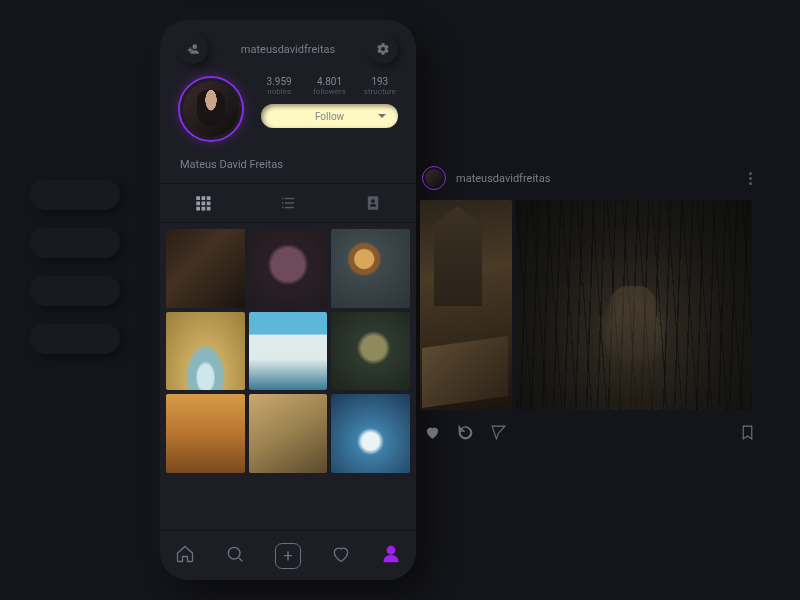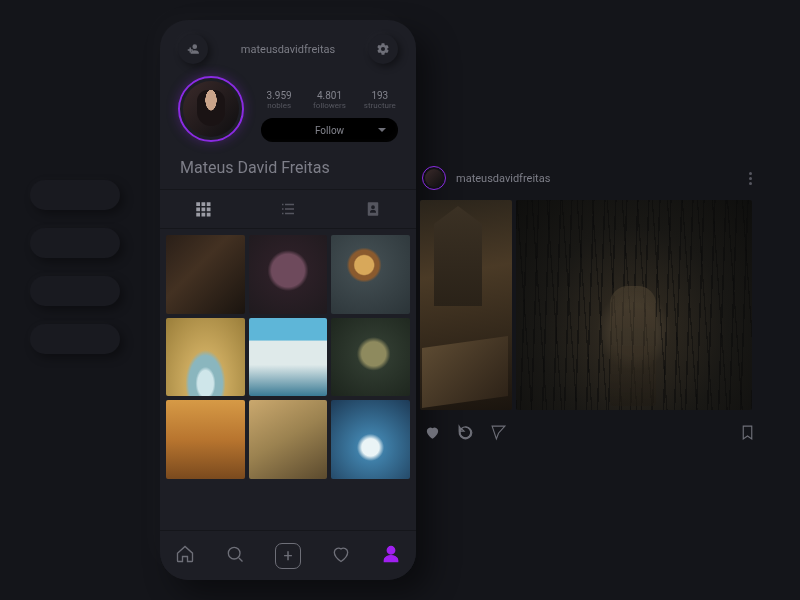--- a/index.html
+++ b/index.html
@@ -10,33 +10,33 @@
 .bg-pill{width:90px;height:30px;background:#191a20;border-radius:15px;margin-bottom:18px;box-shadow:4px 4px 10px rgba(0,0,0,.35),-3px -3px 8px rgba(255,255,255,.015)}
 
 
 .phone{position:absolute;left:160px;top:20px;width:256px;height:560px;background:#1d1e25;border-radius:28px;box-shadow:14px 14px 30px rgba(0,0,0,.45),-10px -10px 24px rgba(255,255,255,.018);overflow:hidden}
 
 .topbar{display:flex;align-items:center;justify-content:space-between;padding:14px 18px 8px}
 .iconbtn{width:30px;height:30px;border-radius:50%;background:#1d1e25;box-shadow:3px 3px 7px rgba(0,0,0,.4),-3px -3px 7px rgba(255,255,255,.02);display:flex;align-items:center;justify-content:center;color:#6e6f78}
 .iconbtn svg{width:14px;height:14px;fill:#6e6f78}
 .username{font-size:11px;color:#7b7c85}
 
-.profile-row{display:flex;align-items:flex-end;padding:4px 18px 10px;gap:17px}
+.profile-row{display:flex;align-items:flex-start;padding:4px 18px 10px;gap:17px}
 .avatar-ring{width:66px;height:66px;border-radius:50%;border:2px solid #8a2be2;display:flex;align-items:center;justify-content:center;flex-shrink:0;box-shadow:0 0 12px rgba(138,43,226,.35)}
 .avatar{width:56px;height:56px;border-radius:50%;background:linear-gradient(135deg,#3a2a2a,#0e0e10);position:relative;overflow:hidden}
 .avatar::after{content:"";position:absolute;left:14px;top:9px;width:28px;height:36px;background:radial-gradient(ellipse at 50% 28%,#c9a48a 0 28%,transparent 29%),linear-gradient(180deg,#1a1314 0,#1a1314 100%);border-radius:14px 14px 18px 18px}
 .stats{flex:1;display:flex;flex-direction:column;gap:8px}
 .stat-row{display:flex;gap:14px}
 .stat{flex:1;text-align:center}
 .stat-n{font-size:10px;color:#83848d}
 .stat-l{font-size:8px;color:#55565f}
-.follow-btn{height:24px;border-radius:12px;background:#000000;box-shadow:inset 2px 2px 5px rgba(0,0,0,.45),inset -2px -2px 5px rgba(255,255,255,.02);display:flex;align-items:center;justify-content:center;position:relative;font-size:10px;color:#83848d}
+.follow-btn{height:24px;border-radius:12px;background:#fef9c3;box-shadow:inset 2px 2px 5px rgba(0,0,0,.45),inset -2px -2px 5px rgba(255,255,255,.02);display:flex;align-items:center;justify-content:center;position:relative;font-size:10px;color:#83848d}
 .follow-btn .caret{position:absolute;right:12px;width:0;height:0;border-left:4px solid transparent;border-right:4px solid transparent;border-top:4px solid #6e6f78}
 
-.display-name{font-size:16px;color:#7d7e88;padding:6px 20px 12px}
+.display-name{font-size:11px;color:#7d7e88;padding:6px 20px 12px}
 
 .tabs{display:flex;border-top:1px solid #15161b;border-bottom:1px solid #15161b}
 .tab{flex:1;height:38px;display:flex;align-items:center;justify-content:center}
 .tab svg{width:18px;height:18px;fill:#55565f}
 .tab.active svg{fill:#9b9ca5}
 
 .grid{display:grid;grid-template-columns:repeat(3,1fr);gap:4px;padding:6px}
 .cell{aspect-ratio:1;border-radius:2px}
 .g1{background:linear-gradient(135deg,#2a1f18 0%,#433122 40%,#1a140f 100%)}
 .g2{background:radial-gradient(circle at 50% 45%,#6e4a5c 0 28%,#2b1f26 35%,#1f1a1e 100%)}

